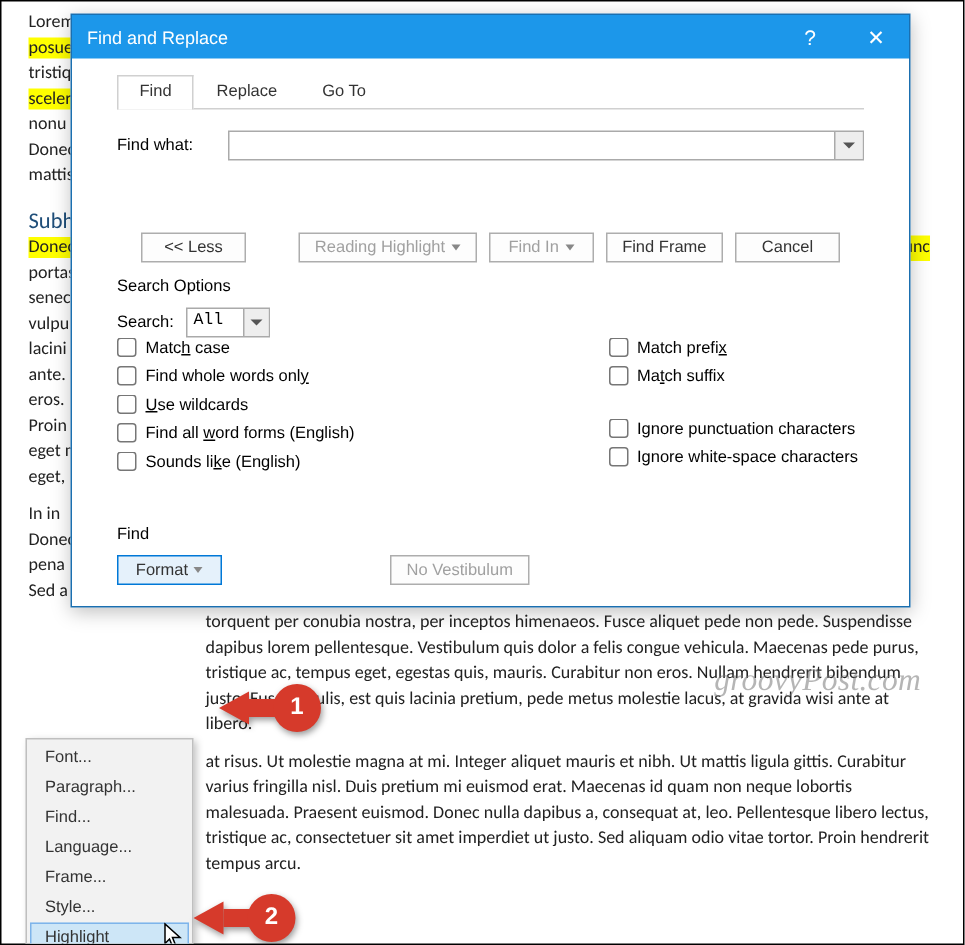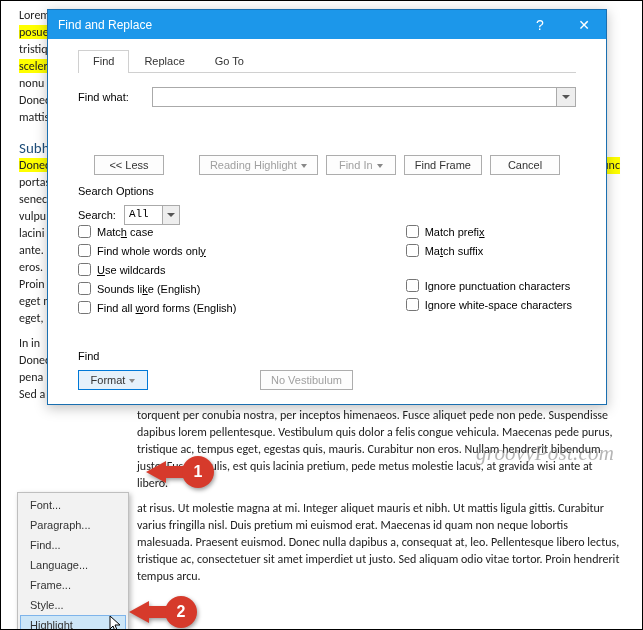--- a/index.html
+++ b/index.html
@@ -307,25 +307,25 @@
         <label class="chk">
             <input type="checkbox" style="">
             <span>Find whole words onl<span class="u">y</span></span>
           </label>
         <label class="chk">
             <input type="checkbox" style="">
             <span><span class="u">U</span>se wildcards</span>
           </label>
         <label class="chk">
             <input type="checkbox" style="">
+            <span>Find all <span class="u">w</span>ord forms (English)</span>
+          </label>
+        <label class="chk">
+            <input type="checkbox" style="">
             <span>Sounds li<span class="u">k</span>e (English)</span>
-          </label>
-        <label class="chk">
-            <input type="checkbox" style="">
-            <span>Find all <span class="u">w</span>ord forms (English)</span>
           </label>
       </div>
       <div class="col right">
         <label class="chk">
             <input type="checkbox" style="">
             <span>Match prefi<span class="u">x</span></span>
           </label>
         <label class="chk">
             <input type="checkbox" style="">
             <span>Ma<span class="u">t</span>ch suffix</span>

